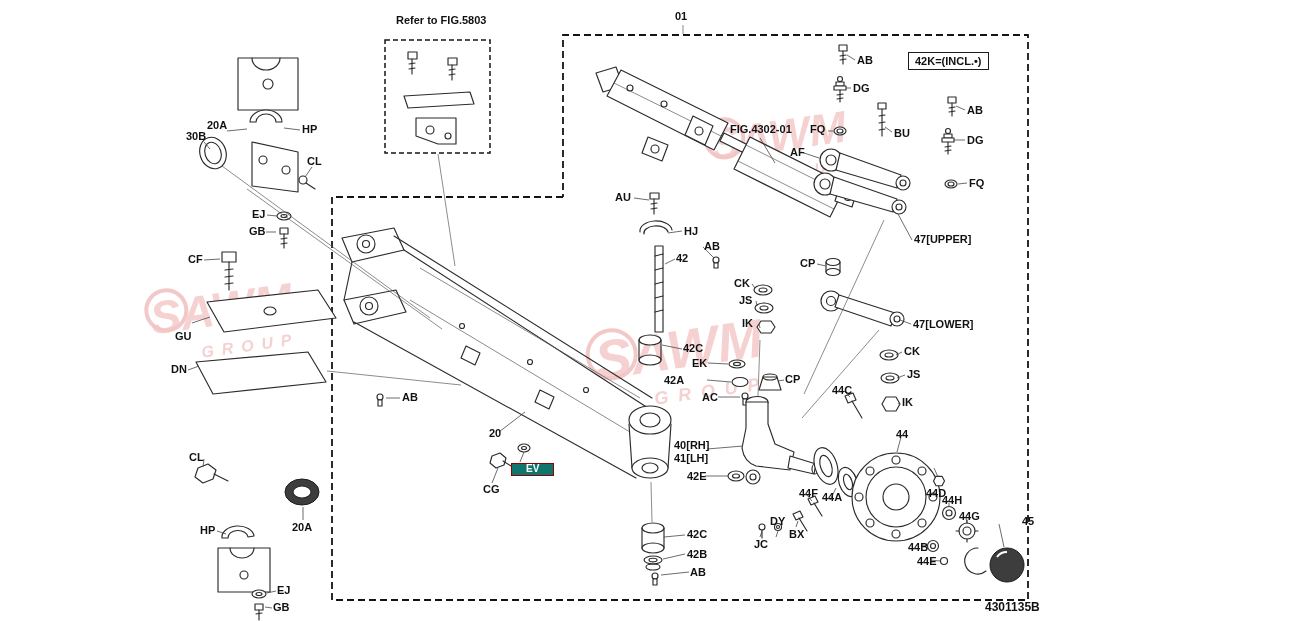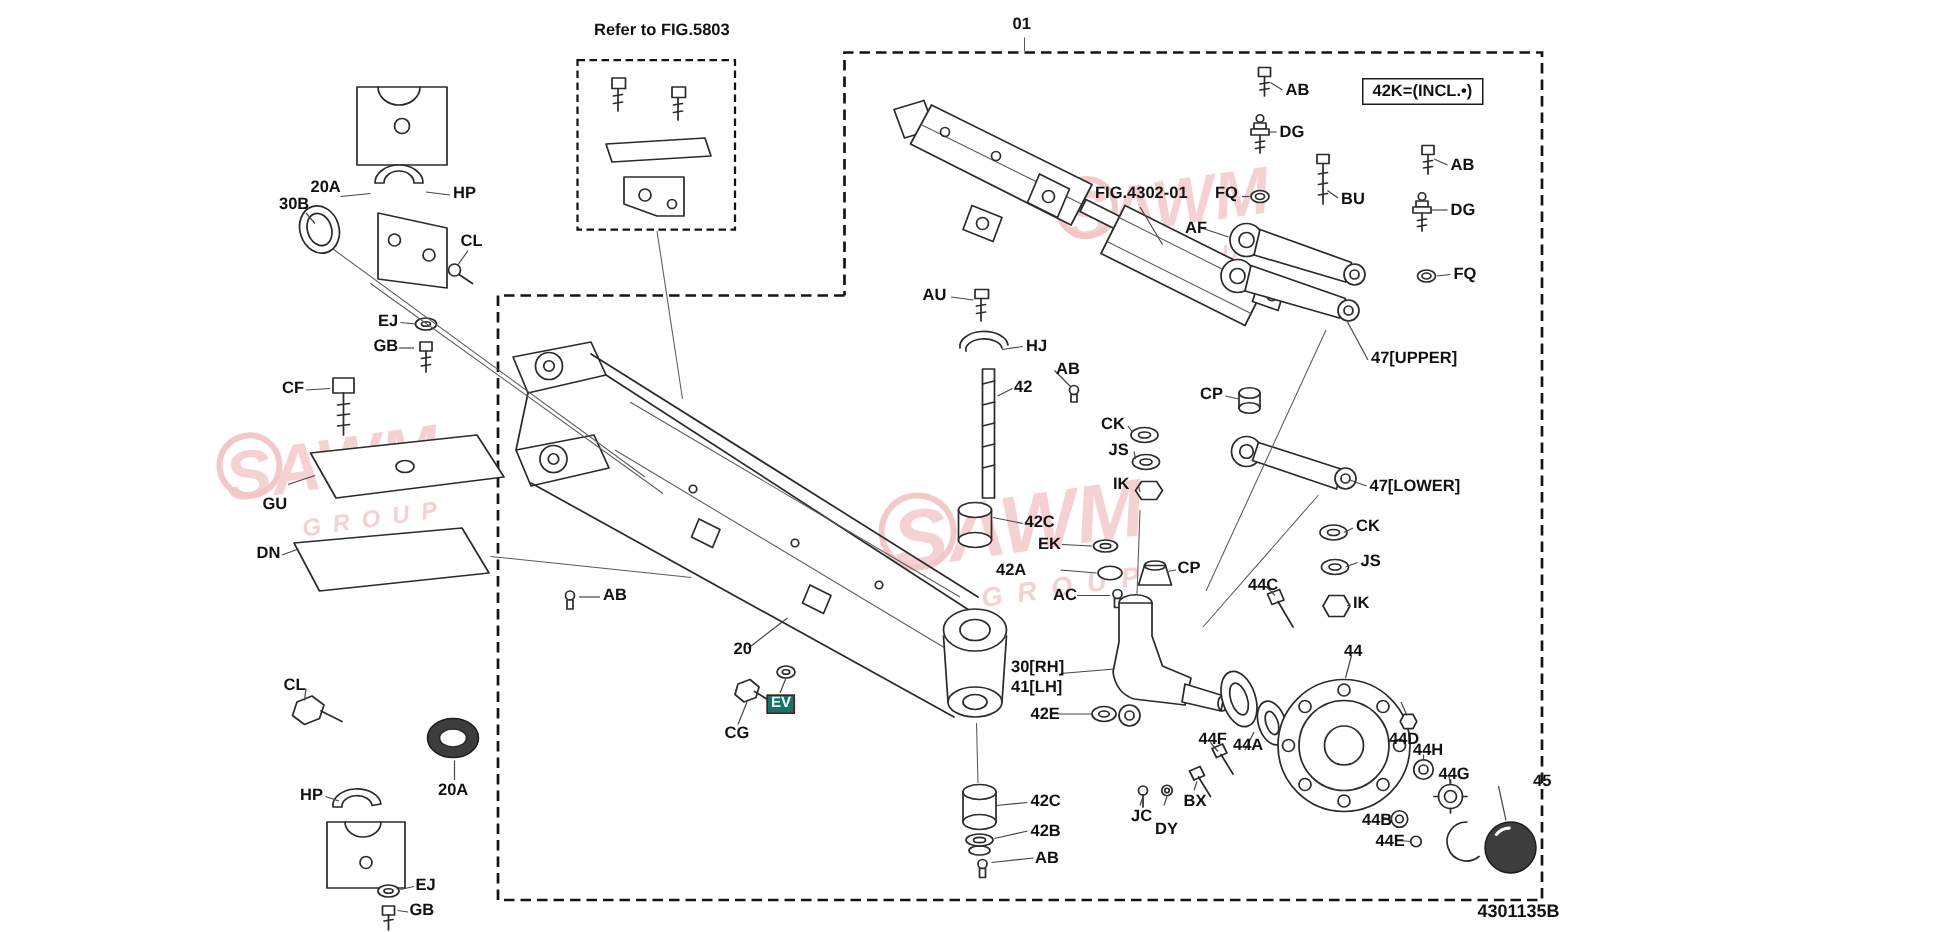--- a/index.html
+++ b/index.html
@@ -1,20 +1,20 @@
 <!DOCTYPE html>
 <html><head>
 <meta charset="utf-8">
 <style>
   html,body{margin:0;padding:0;background:#fff;}
   .stage{position:relative;width:1297px;height:621px;background:#ffffff;overflow:hidden;
          font-family:"Liberation Sans",sans-serif;}
   .stage svg{position:absolute;left:0;top:0;}
   .lbl{position:absolute;font-size:11px;font-weight:bold;color:#111;white-space:nowrap;line-height:1.05;}
-  .lbl.red{background:#0f766e;color:#fff;border:1px solid #8f0000;padding:0 2px;font-size:10px;}
+  .lbl.red{background:#0f766e;color:#fff;border:1px solid #8f0000;padding:0 14px;font-size:10px;}
   .box42k{position:absolute;left:908px;top:52px;border:1.5px solid #1c1c1c;background:#fff;
           padding:2px 6px;font-size:11px;font-weight:bold;color:#111;}
   .drw{position:absolute;left:985px;top:600px;font-size:12px;font-weight:bold;color:#111;}
   
   .s{stroke:#2b2b2b;fill:none;stroke-width:1.15;stroke-linejoin:round;stroke-linecap:round;}
   .fw{fill:#ffffff;}
   .fd{fill:#3d3d3d;stroke:#1c1c1c;}
   .thin{stroke:#5a5a5a;stroke-width:.7;fill:none;}
   .ld{stroke:#474747;stroke-width:.8;fill:none;}
   .dsh{stroke:#141414;stroke-width:1.8;fill:none;stroke-dasharray:7 4;}
@@ -436,28 +436,28 @@
 <div class="lbl" style="left:676px;top:253px">42</div>
 <div class="lbl" style="left:683px;top:343px">42C</div>
 <div class="lbl" style="left:692px;top:358px">EK</div>
 <div class="lbl" style="left:664px;top:375px">42A</div>
 <div class="lbl" style="left:702px;top:392px">AC</div>
 <div class="lbl" style="left:734px;top:278px">CK</div>
 <div class="lbl" style="left:739px;top:295px">JS</div>
 <div class="lbl" style="left:742px;top:318px">IK</div>
 <div class="lbl" style="left:800px;top:258px">CP</div>
 <div class="lbl" style="left:785px;top:374px">CP</div>
-<div class="lbl" style="left:674px;top:440px">30[RH]</div>
+<div class="lbl" style="left:674px;top:440px">40[RH]</div>
 <div class="lbl" style="left:674px;top:453px">41[LH]</div>
 <div class="lbl" style="left:687px;top:471px">42E</div>
 <div class="lbl" style="left:687px;top:529px">42C</div>
 <div class="lbl" style="left:687px;top:549px">42B</div>
 <div class="lbl" style="left:690px;top:567px">AB</div>
 <div class="lbl" style="left:754px;top:539px">JC</div>
-<div class="lbl" style="left:770px;top:548px">DY</div>
+<div class="lbl" style="left:770px;top:516px">DY</div>
 <div class="lbl" style="left:789px;top:529px">BX</div>
 <div class="lbl" style="left:799px;top:488px">44F</div>
 <div class="lbl" style="left:822px;top:492px">44A</div>
 <div class="lbl" style="left:832px;top:385px">44C</div>
 <div class="lbl" style="left:896px;top:429px">44</div>
 <div class="lbl" style="left:926px;top:488px">44D</div>
 <div class="lbl" style="left:942px;top:495px">44H</div>
 <div class="lbl" style="left:959px;top:511px">44G</div>
 <div class="lbl" style="left:908px;top:542px">44B</div>
 <div class="lbl" style="left:917px;top:556px">44E</div>

